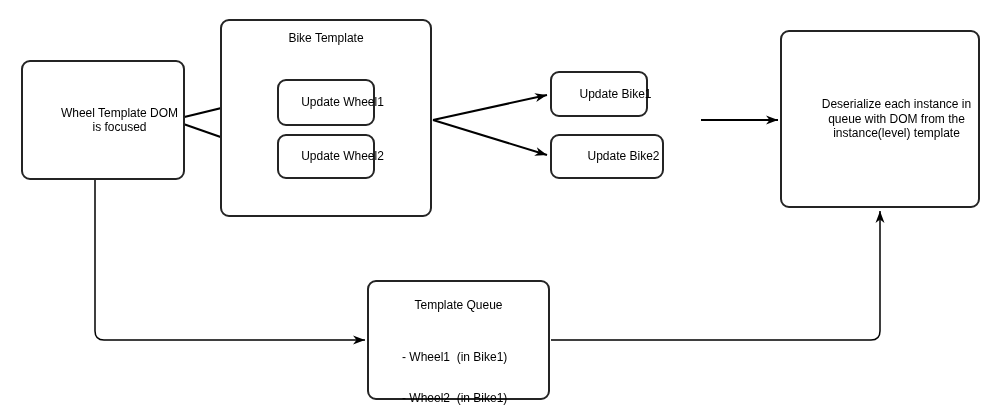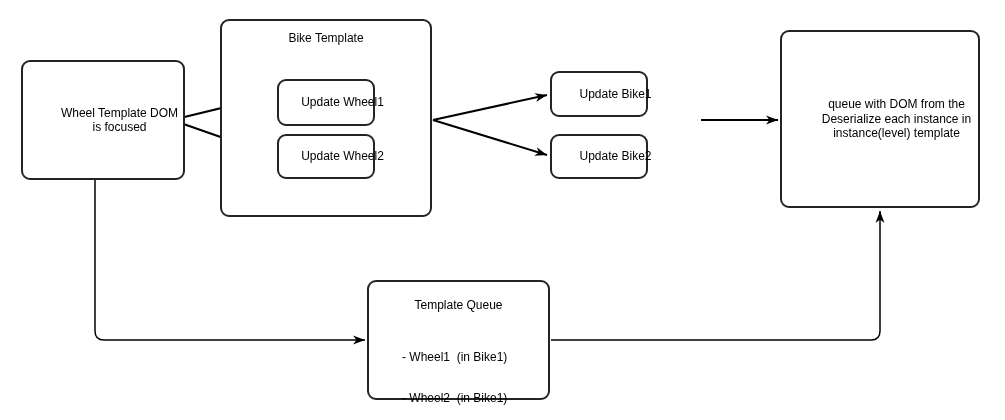--- a/index.html
+++ b/index.html
@@ -64,21 +64,21 @@
   }
   .line { white-space: pre; }
 
   
   #node-wheel-dom      { left: 21px;  top: 60px;  width: 164px; height: 120px; text-align: right; }
   #node-bike-template  { left: 220px; top: 19px;  width: 212px; height: 198px; }
   #node-update-wheel1  { left: 277px; top: 71px;  width: 98px;  height: 47px; margin-top: 8px; }
   #node-update-wheel2  { left: 277px; top: 134px; width: 98px;  height: 45px; text-align: center; }
   #node-level-template { left: 490px; top: 21px;  width: 210px; height: 193px; }
   #node-update-bike1   { left: 550px; top: 71px;  width: 98px;  height: 46px; }
-  #node-update-bike2   { left: 550px; top: 134px; width: 98px;  height: 45px; }
+  #node-update-bike2   { left: 550px; top: 134px; width: 114px;  height: 45px; }
   #node-deserialize    { left: 780px; top: 30px;  width: 200px; height: 178px; }
   #node-instance-queue { left: 367px; top: 280px; width: 183px; height: 120px; }
 </style>
 </head>
 <body>
 
 <div class="canvas">
 
   <svg class="connector-layer" viewBox="0 0 1005 420" xmlns="http://www.w3.org/2000/svg">
     <defs>
@@ -111,22 +111,22 @@
   </div>
 
   <div class="node center" id="node-update-bike1">
     <div class="line">Update Bike1</div>
   </div>
   <div class="node center" id="node-update-bike2">
     <div class="line">Update Bike2</div>
   </div>
 
   <div class="node center" id="node-deserialize">
+    <div class="line">Deserialize each instance in</div>
     <div class="line">queue with DOM from the</div>
-    <div class="line">Deserialize each instance in</div>
     <div class="line">instance(level) template</div>
   </div>
 
   <div class="node" id="node-instance-queue">
     <div class="queue-title">Template Queue</div>
     <div class="queue-items">
       <div class="line">- Wheel1  (in Bike1)</div>
       <div class="line">- Wheel2  (in Bike1)</div>
       
       

